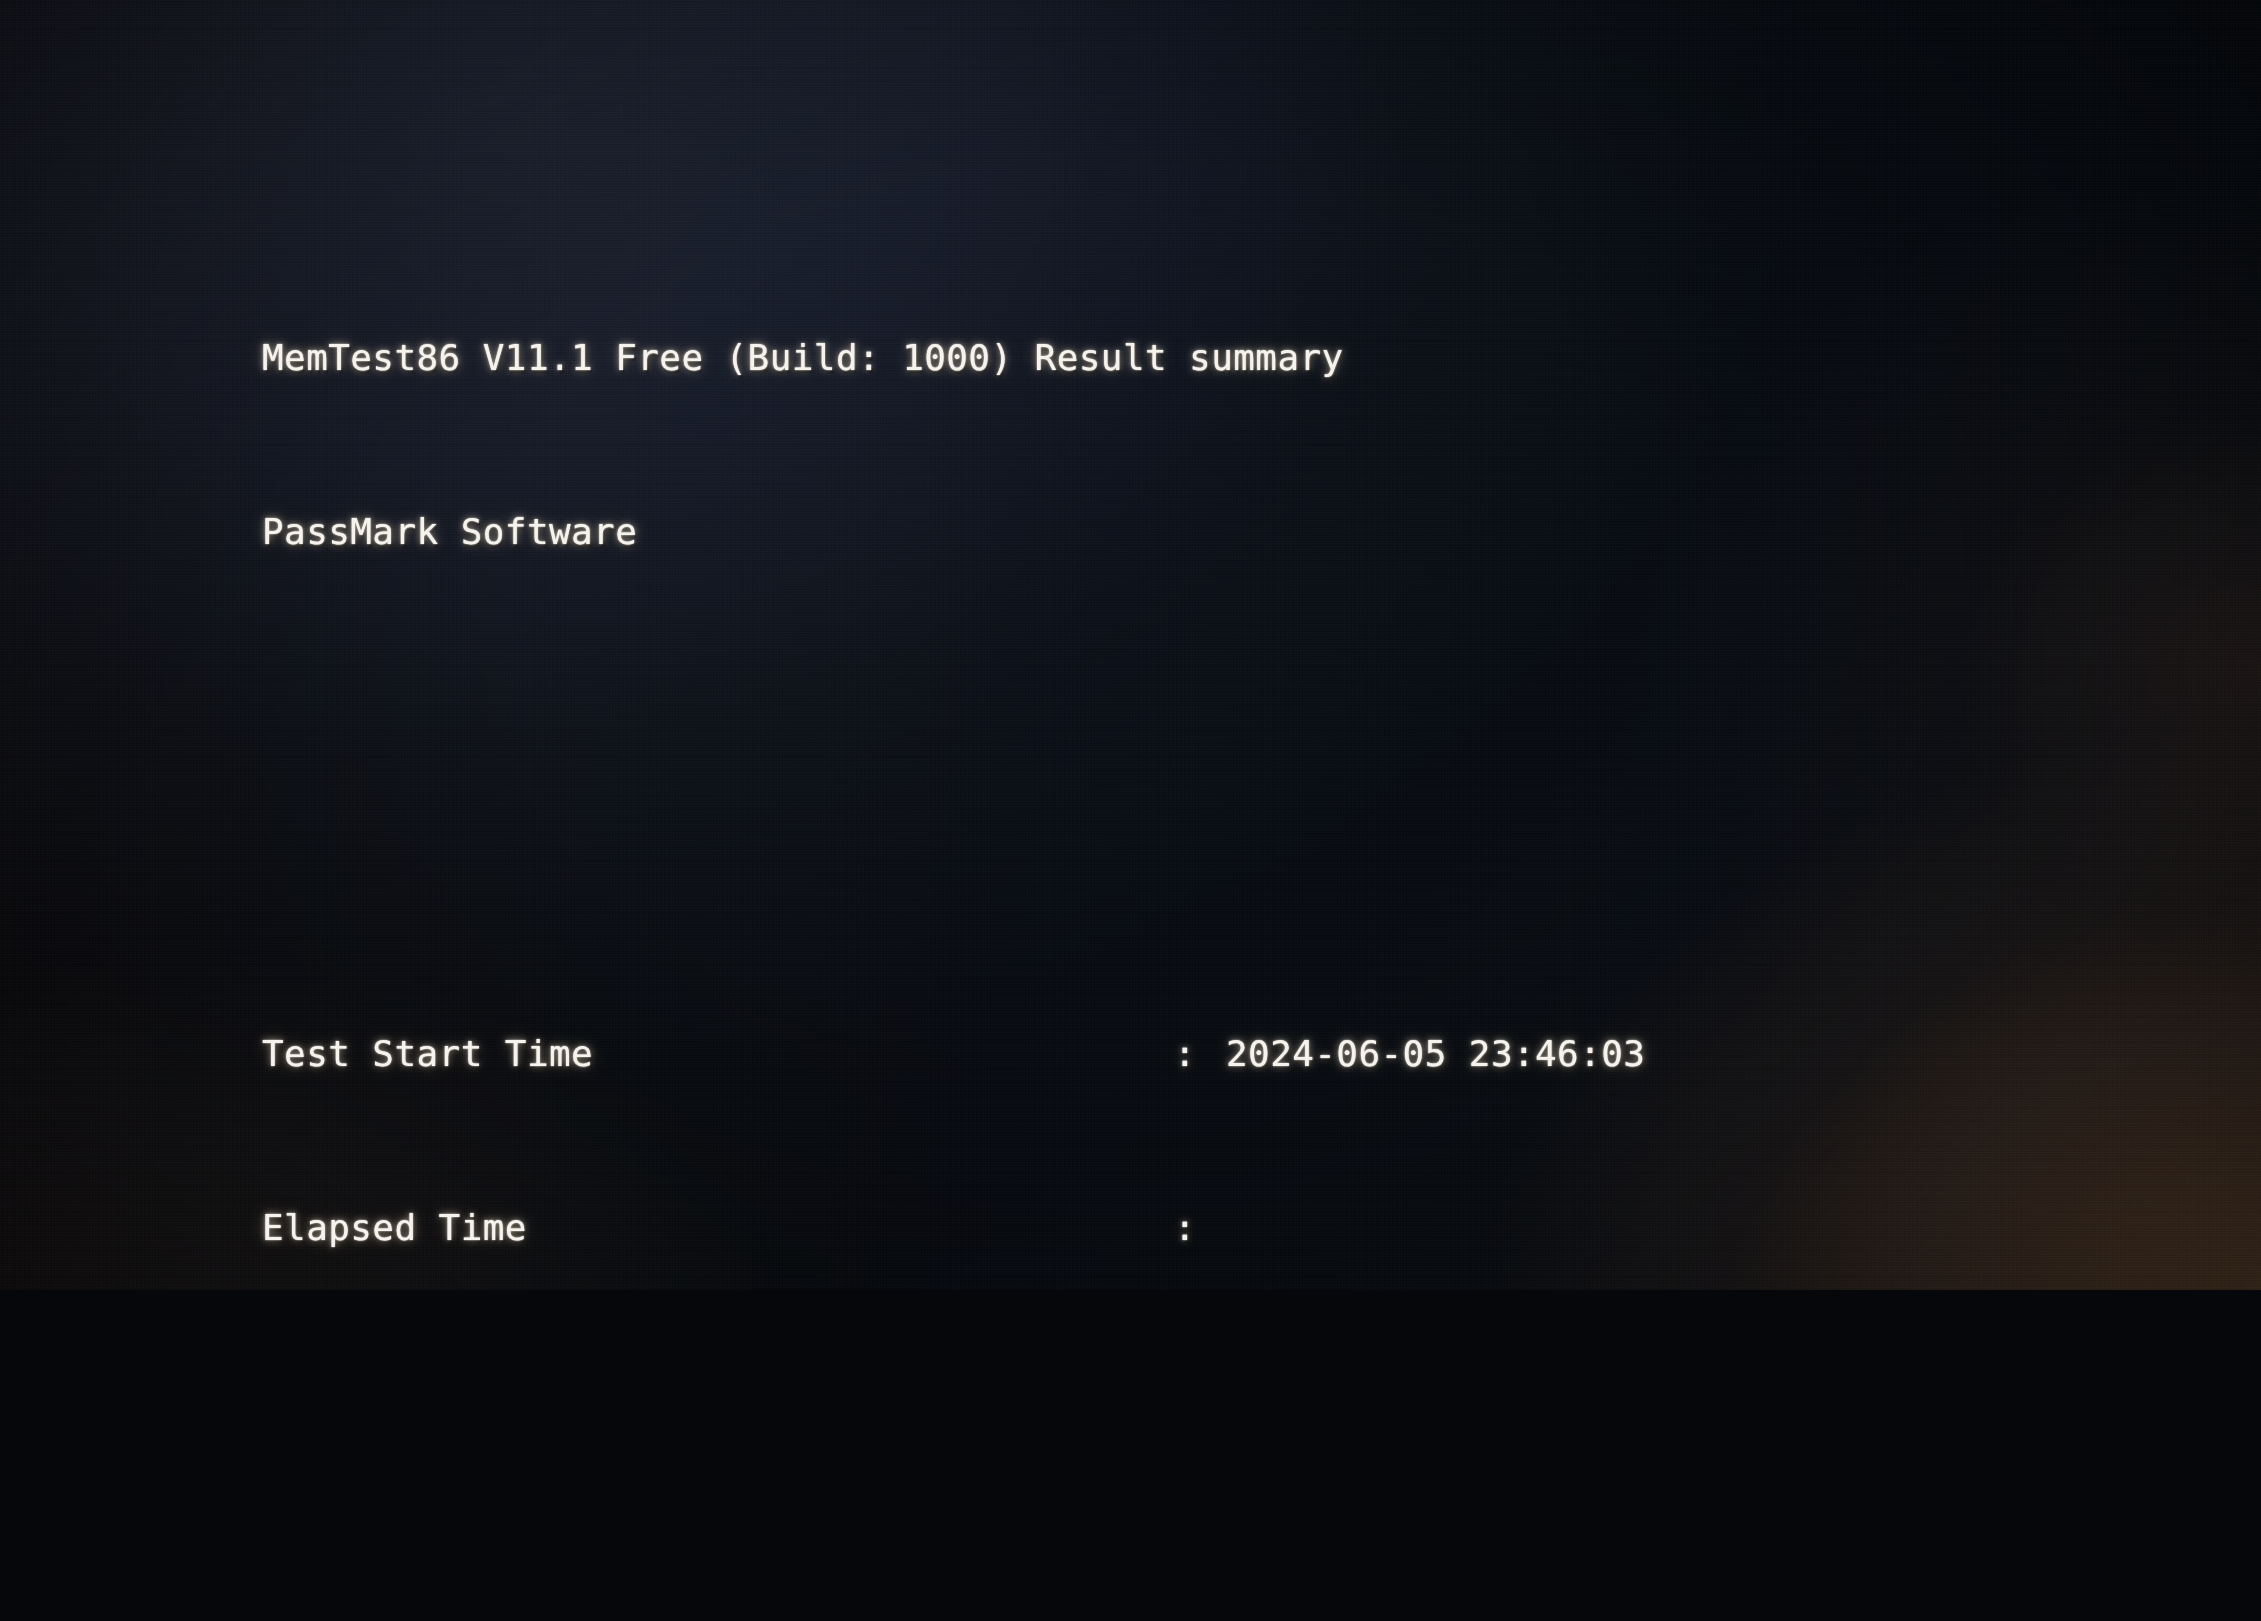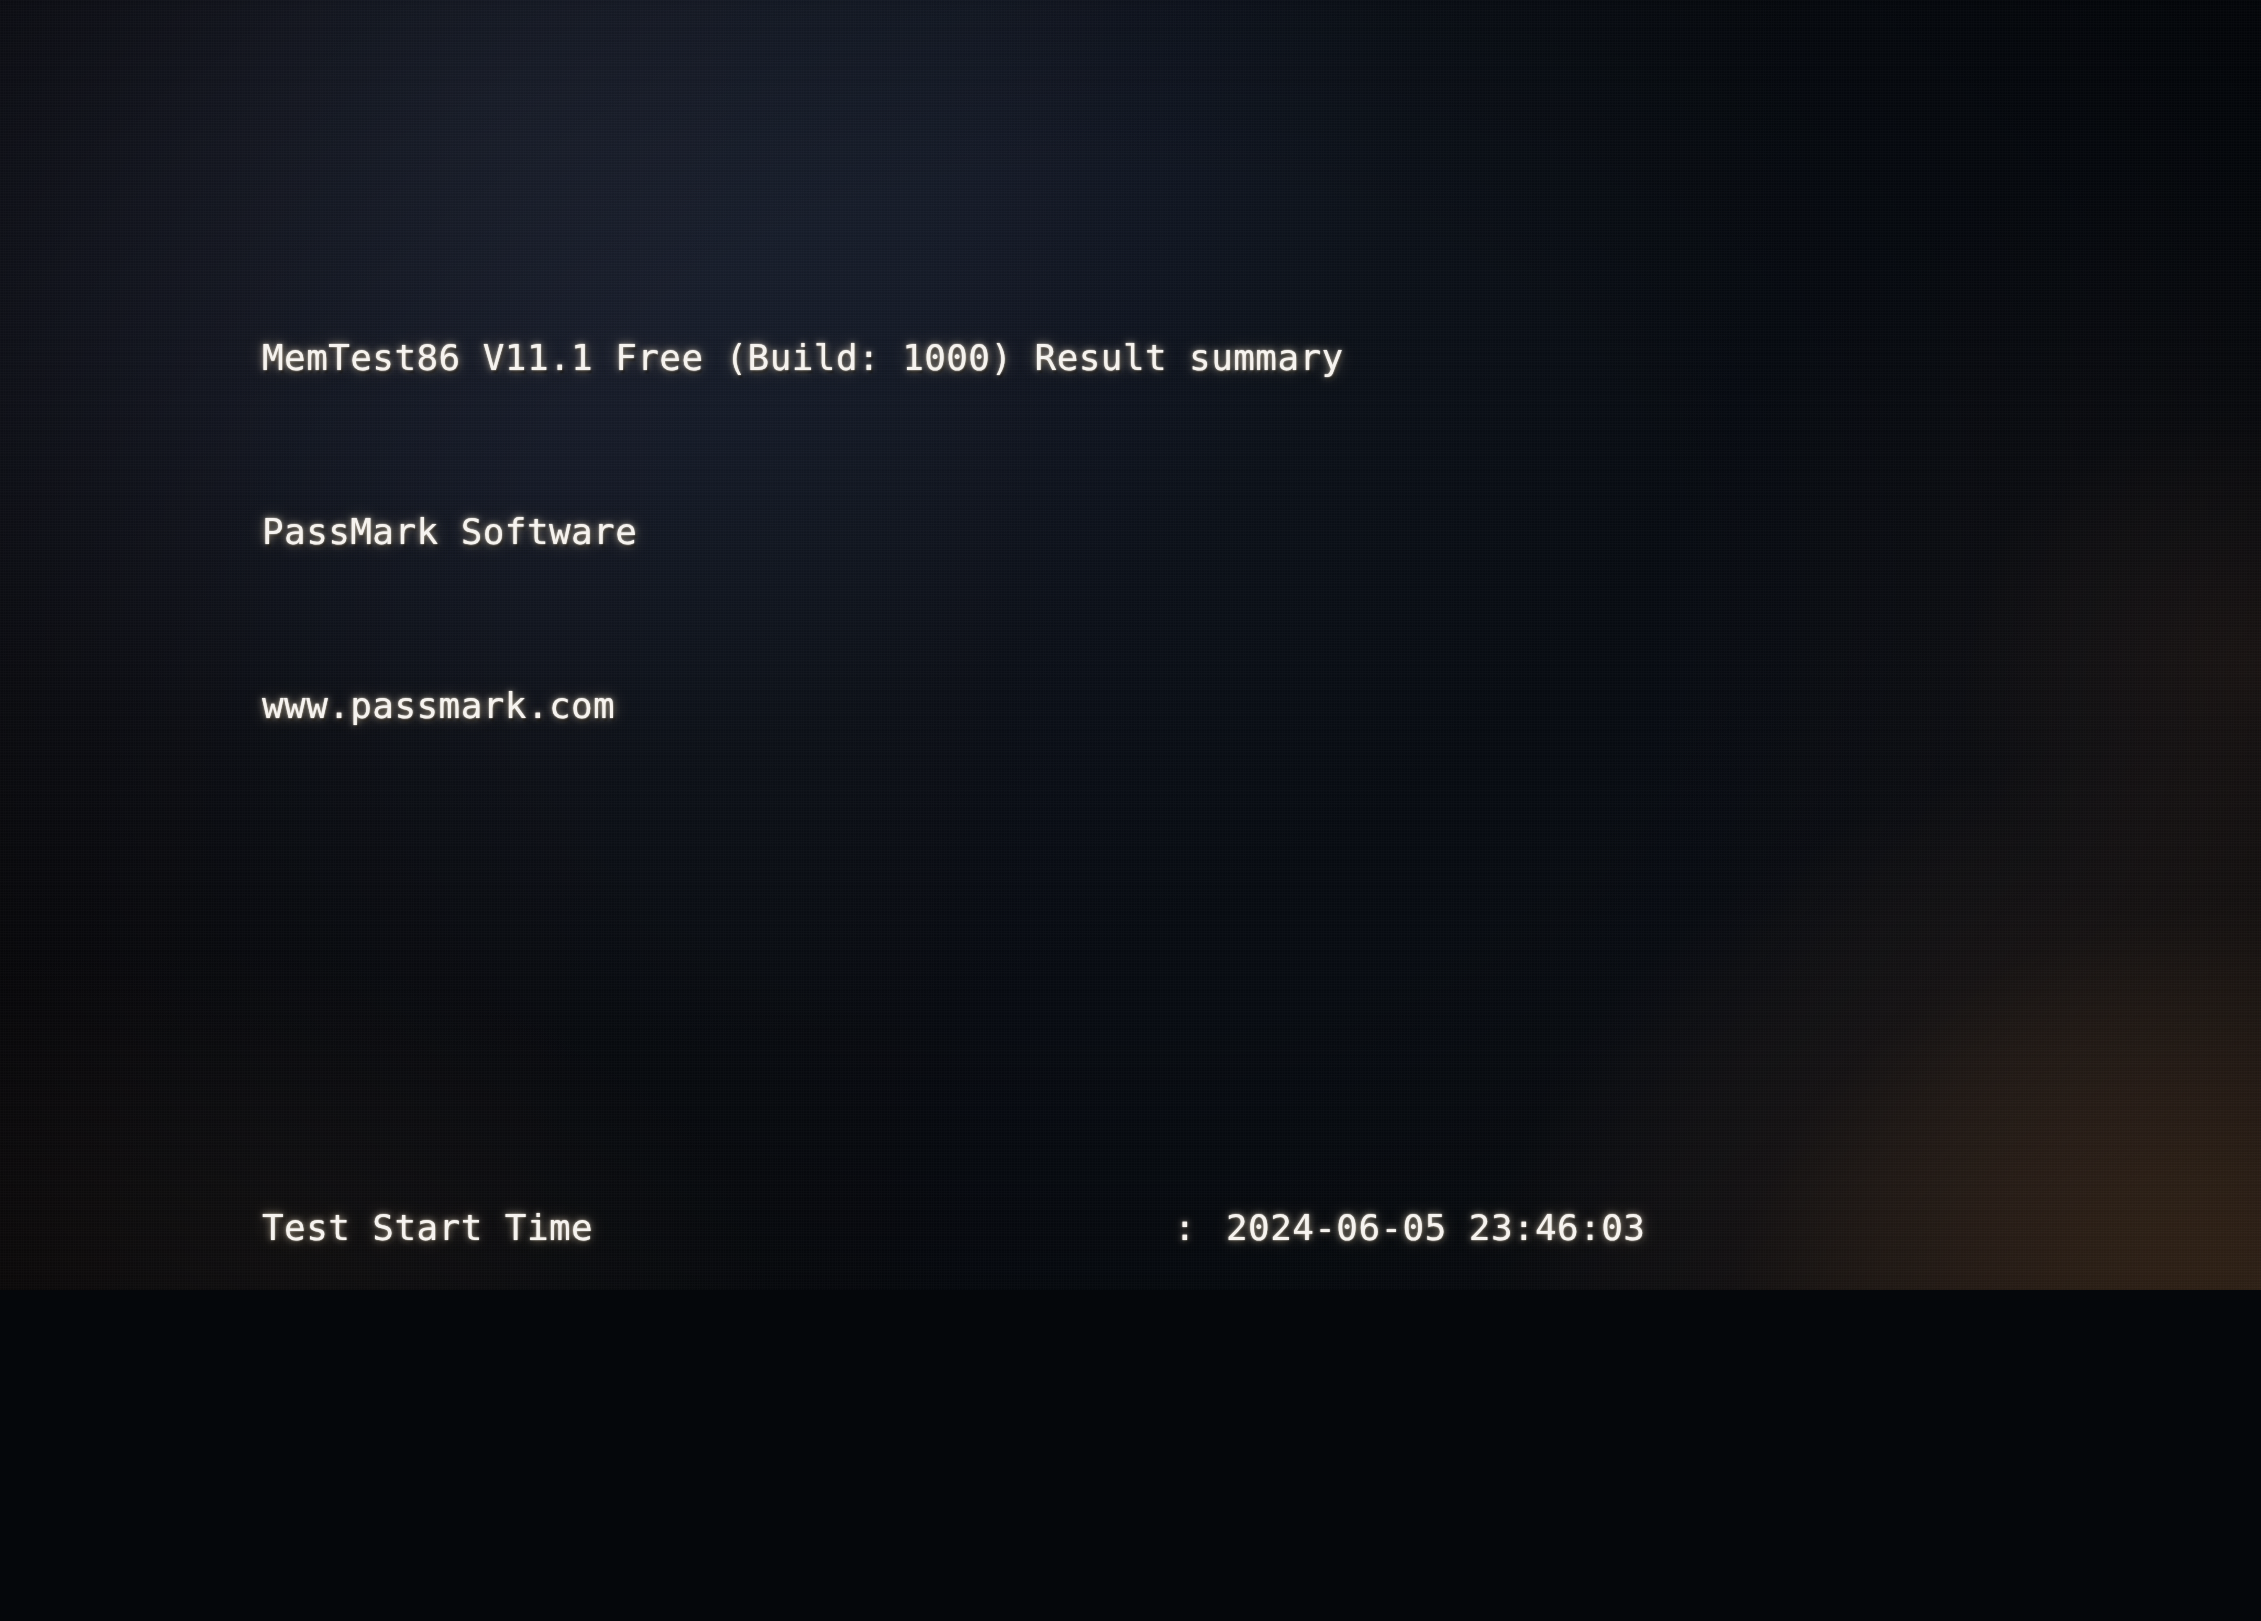--- a/index.html
+++ b/index.html
@@ -118,21 +118,20 @@
   <div class="bg-base"></div>
   <div class="bg-warm"></div>
   <div class="bg-vig"></div>
   <div class="bg-scan"></div>
   <div class="bg-weave"></div>
 
   <div class="term">
 
     <span class="line">MemTest86 V11.1 Free (Build: 1000) Result summary</span>
     <span class="line">PassMark Software</span>
-    <span class="line">www.passmark.com</span>
 
     <span class="spacer"></span>
 
     
     <div class="row">
       <span class="label">Test Start Time</span>
       <span class="sep">:</span>
       <span class="value">2024-06-05 23:46:03</span>
     </div>
     <div class="row">

